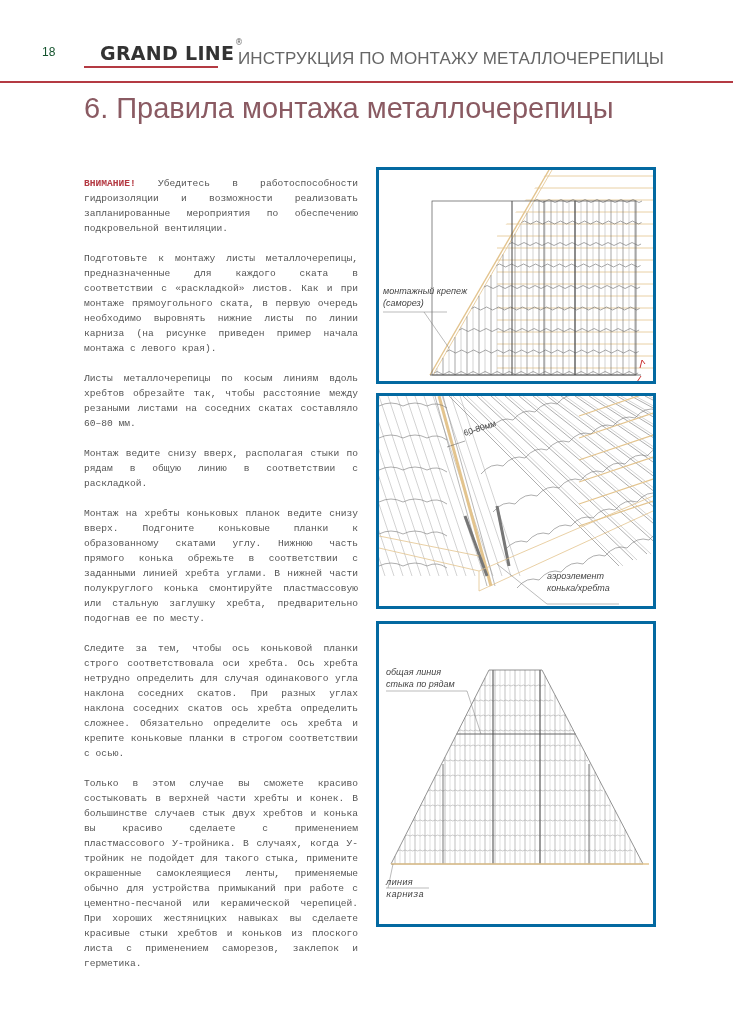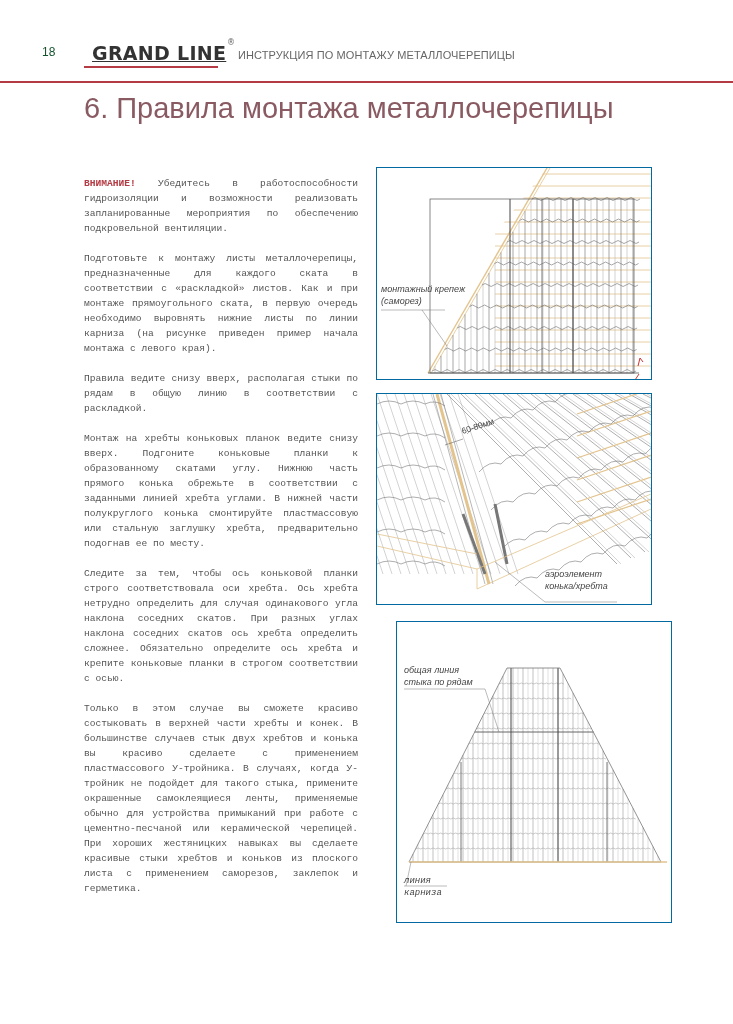--- a/index.html
+++ b/index.html
@@ -1,27 +1,27 @@
 <!DOCTYPE html>
 <html><head>
 <meta charset="utf-8">
 <style>
   html, body { margin: 0; padding: 0; background: #fff; }
   body { width: 733px; height: 1024px; position: relative; overflow: hidden; font-family: "Liberation Sans", sans-serif; color: #4a4a4a; }
   .page-num { position: absolute; left: 42px; top: 45px; font-size: 12px; color: #14532d; }
-  .logo { position: absolute; left: 92px; top: 42px; font-family: "DejaVu Sans", sans-serif; font-weight: bold; font-size: 19px; color: #333; letter-spacing: 0.3px; text-decoration: underline; }
+  .logo { position: absolute; left: 100px; top: 42px; font-family: "DejaVu Sans", sans-serif; font-weight: bold; font-size: 19px; color: #333; letter-spacing: 0.3px; }
   .logo .reg { position: absolute; right: -9px; top: -4px; font-size: 8px; font-weight: normal; color: #666; }
   .logo-underline { position: absolute; left: 84px; top: 66px; width: 134px; height: 2px; background: #b43a43; }
-  .header-title { position: absolute; left: 238px; top: 49px; font-size: 11px; color: #666; letter-spacing: 0.1px; }
+  .header-title { position: absolute; left: 238px; top: 49px; font-size: 17px; color: #666; letter-spacing: 0.1px; }
   .header-rule { position: absolute; left: 0; top: 81px; width: 733px; height: 2px; background: #b43a43; }
   .page-title { position: absolute; left: 84px; top: 94px; font-size: 29px; line-height: 28px; color: #8a5a62; font-weight: normal; margin: 0; }
   .body-text { position: absolute; left: 84px; top: 176px; width: 274px; font-size: 9.6px; line-height: 15px; color: #555; text-align: justify; }
   .body-text p { margin: 0 0 15px 0; font-family: Liberation Mono, monospace; }
   .warn { color: #b43a43; font-weight: bold; }
-  .fig { position: absolute; border: 1px solid #0369a1; background: #fff; }
+  .fig { position: absolute; border: 3px solid #0369a1; background: #fff; }
   .fig svg { position: absolute; left: 0; top: 0; }
   .label { position: absolute; font-style: italic; font-size: 9px; color: #444; line-height: 12px; }
   .label span { display: block; }
 </style>
 </head>
 <body>
 
 <div class="page-num">18</div>
 <div class="logo">
   <span>GRAND LINE</span>
@@ -31,21 +31,22 @@
 <div class="header-title">ИНСТРУКЦИЯ ПО МОНТАЖУ МЕТАЛЛОЧЕРЕПИЦЫ</div>
 <div class="header-rule"></div>
 
 <h1 class="page-title">
   <span>6. Правила монтажа металлочерепицы</span><br>
 </h1>
 
 <div class="body-text">
   <p><span class="warn">ВНИМАНИЕ!</span> <span>Убедитесь в работоспособности гидроизоляции и возможности реализовать запланированные мероприятия по обеспечению подкровельной вентиляции.</span></p>
   <p>Подготовьте к монтажу листы металлочерепицы, предназначенные для каждого ската в соответствии с «раскладкой» листов. Как и при монтаже прямоугольного ската, в первую очередь необходимо выровнять нижние листы по линии карниза (на рисунке приведен пример начала монтажа с левого края).</p>
-  <p>Правила ведите снизу вверх, располагая стыки по рядам в общую линию в соответствии с раскладкой.</p>
+  <p>Листы металлочерепицы по косым линиям вдоль хребтов обрезайте так, чтобы расстояние между резаными листами на соседних скатах составляло 60–80 мм.</p>
+  <p>Монтаж ведите снизу вверх, располагая стыки по рядам в общую линию в соответствии с раскладкой.</p>
   <p>Монтаж на хребты коньковых планок ведите снизу вверх. Подгоните коньковые планки к образованному скатами углу. Нижнюю часть прямого конька обрежьте в соответствии с заданными линией хребта углами. В нижней части полукруглого конька смонтируйте пластмассовую или стальную заглушку хребта, предварительно подогнав ее по месту.</p>
   <p>Следите за тем, чтобы ось коньковой планки строго соответствовала оси хребта. Ось хребта нетрудно определить для случая одинакового угла наклона соседних скатов. При разных углах наклона соседних скатов ось хребта определить сложнее. Обязательно определите ось хребта и крепите коньковые планки в строгом соответствии с осью.</p>
   <p>Только в этом случае вы сможете красиво состыковать в верхней части хребты и конек. В большинстве случаев стык двух хребтов и конька вы красиво сделаете с применением пластмассового У-тройника. В случаях, когда У-тройник не подойдет для такого стыка, примените окрашенные самоклеящиеся ленты, применяемые обычно для устройства примыканий при работе с цементно-песчаной или керамической черепицей. При хороших жестяницких навыках вы сделаете красивые стыки хребтов и коньков из плоского листа с применением саморезов, заклепок и герметика.</p>
 </div>
 
 <div class="fig" style="left:376px; top:167px; width:274px; height:211px;">
   <svg id="fig1" width="274" height="211">
       <line x1="118" y1="6" x2="274" y2="6" stroke="#e3c48e" stroke-width="0.8"></line>
       <line x1="118" y1="18" x2="274" y2="18" stroke="#e3c48e" stroke-width="0.8"></line>
       <line x1="118" y1="30" x2="274" y2="30" stroke="#e3c48e" stroke-width="0.8"></line>
@@ -205,21 +206,21 @@
       <line x1="118" y1="168" x2="168" y2="208" stroke="#777" stroke-width="0.5"></line>
       <line x1="168" y1="208" x2="240" y2="208" stroke="#777" stroke-width="0.5"></line>
     </svg>
   <div class="label" style="left:84px; top:26px; transform:rotate(-18deg); font-style:normal; font-size:8.5px;">60-80мм</div>
   <div class="label" style="left:168px; top:174px;">
     <span>аэроэлемент</span>
     <span>конька/хребта</span>
   </div>
 </div>
 
-<div class="fig" style="left:396px; top:621px; width:274px; height:300px;">
+<div class="fig" style="left:376px; top:621px; width:274px; height:300px;">
   <svg id="fig3" width="274" height="300">
       <line x1="16" y1="232.0816326530612" x2="16" y2="240" stroke="#999" stroke-width="0.6"></line>
       <line x1="21" y1="222.18367346938777" x2="21" y2="240" stroke="#ccc" stroke-width="0.6"></line>
       <line x1="26" y1="212.28571428571428" x2="26" y2="240" stroke="#999" stroke-width="0.6"></line>
       <line x1="31" y1="202.3877551020408" x2="31" y2="240" stroke="#ccc" stroke-width="0.6"></line>
       <line x1="36" y1="192.48979591836735" x2="36" y2="240" stroke="#999" stroke-width="0.6"></line>
       <line x1="41" y1="182.59183673469389" x2="41" y2="240" stroke="#ccc" stroke-width="0.6"></line>
       <line x1="46" y1="172.6938775510204" x2="46" y2="240" stroke="#999" stroke-width="0.6"></line>
       <line x1="51" y1="162.79591836734693" x2="51" y2="240" stroke="#ccc" stroke-width="0.6"></line>
       <line x1="56" y1="152.89795918367346" x2="56" y2="240" stroke="#999" stroke-width="0.6"></line>

